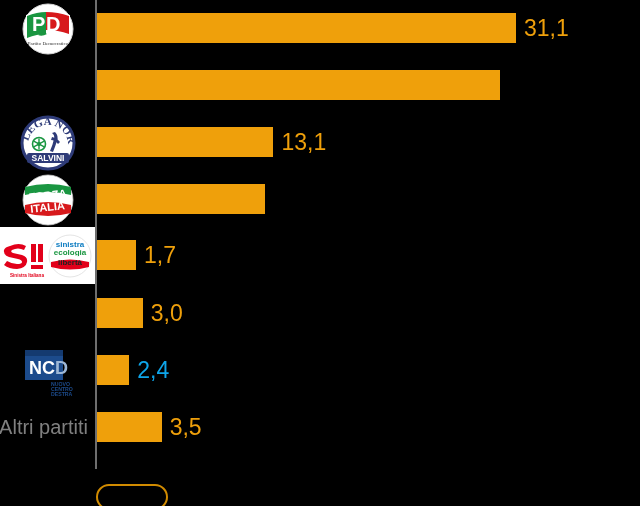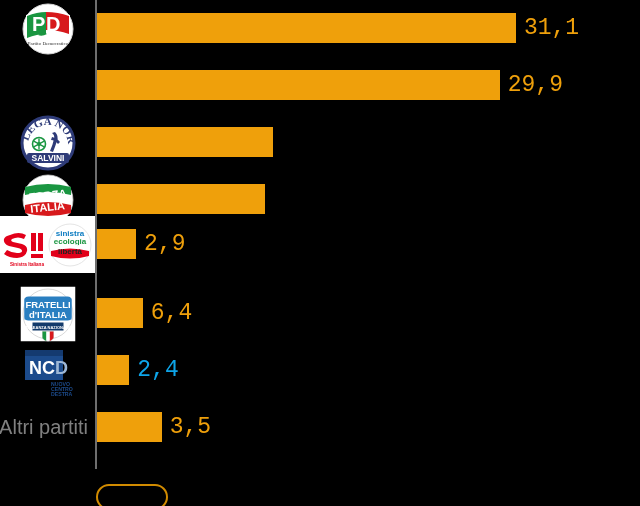--- a/index.html
+++ b/index.html
@@ -50,21 +50,21 @@
     background: #efa00b;
   }
 
   .bar-value {
     position: absolute;
     top: 13px;
     height: 30px;
     line-height: 30px;
     color: #efa00b;
     font-size: 23px;
-    font-family: Liberation Mono, monospace;
+    font-family: Liberation Sans, sans-serif;
     white-space: nowrap;
   }
 
   .cat-text {
     position: absolute;
     right: 7px;
     top: 13px;
     height: 30px;
     line-height: 30px;
     color: #808080;
@@ -121,99 +121,84 @@
         <path d="M20 32 q5 -4 9 -1 q-5 3 -9 1 z" fill="#1a9641"></path>
         <text x="30" y="42" text-anchor="middle" font-family="Liberation Serif, serif" font-size="5" fill="#333333">Partito Democratico</text>
       </svg>
     </div>
     <div class="bar" style="width: 418.917px; background: rgb(239, 160, 11);"></div>
     <div class="bar-value" style="left: 523.917px; color: rgb(239, 160, 11);">31,1</div>
   </div>
 
   <div class="row" style="top:57px">
     <div class="bar" style="width: 402.753px; background: rgb(239, 160, 11);"></div>
-    <div class="bar-value" style="left: 507.753px; color: rgb(239, 160, 11);">29,9</div>
   </div>
 
   <div class="row" style="top:114px">
     <div class="logo-cell">
       <svg class="logo-wrap" width="58" height="56" viewBox="0 0 58 56">
         <circle cx="29" cy="28" r="26" fill="#ffffff" stroke="#2e3b78" stroke-width="3"></circle>
         <path id="arcTop" d="M 9 30 A 20 20 0 0 1 49 30" fill="none"></path>
         <text font-family="Liberation Serif, serif" font-size="11" font-weight="bold" fill="#2e3b78">
           <textPath href="#arcTop" startOffset="6%">LEGA NORD</textPath>
         </text>
         <circle cx="20" cy="29" r="6.5" fill="#ffffff" stroke="#1a9641" stroke-width="1.6"></circle>
         <path d="M20 23.5 L20 34.5 M14.8 26.2 L25.2 31.8 M25.2 26.2 L14.8 31.8" stroke="#1a9641" stroke-width="1.4"></path>
         <circle cx="20" cy="29" r="2" fill="#1a9641"></circle>
         <path d="M36 17 q4 4 2 9 q-2 6 -4 11 l-3 -1 q3 -7 4 -12 q1 -4 -2 -6 z" fill="#2e3b78"></path>
         <path d="M33 22 q5 1 8 5 l-2 2 q-3 -4 -7 -4 z" fill="#2e3b78"></path>
         <rect x="8" y="38" width="42" height="10" rx="2" fill="#2e3b78"></rect>
         <text x="29" y="46" text-anchor="middle" font-family="Liberation Sans, sans-serif" font-size="8.5" font-weight="bold" fill="#ffffff">SALVINI</text>
       </svg>
     </div>
     <div class="bar" style="width: 176.457px; background: rgb(239, 160, 11);"></div>
+    <div class="bar-value" style="left: 281.457px; color: rgb(239, 160, 11);">13,1</div>
   </div>
 
   <div class="row" style="top:171px">
     <div class="logo-cell">
       <svg class="logo-wrap" width="58" height="54" viewBox="0 0 58 54">
         <circle cx="29" cy="27" r="25" fill="#ffffff" stroke="#cccccc" stroke-width="0.8"></circle>
         <path d="M6 14 Q29 8 52 14 L52 40 Q29 46 6 40 Z" fill="#ffffff"></path>
         <path d="M6 14 Q29 8 52 14 L52 22 Q29 16 6 22 Z" fill="#1a9641"></path>
         <path d="M6 32 Q29 26 52 32 L52 40 Q29 46 6 40 Z" fill="#d7191c"></path>
         <text x="29" y="26" text-anchor="middle" font-family="Liberation Sans, sans-serif" font-size="11" font-weight="bold" fill="#ffffff" transform="rotate(-6 29 26)">FORZA</text>
         <text x="29" y="38" text-anchor="middle" font-family="Liberation Sans, sans-serif" font-size="11" font-weight="bold" fill="#ffffff" transform="rotate(-6 29 38)">ITALIA</text>
       </svg>
     </div>
     <div class="bar" style="width:168px"></div>
   </div>
 
-  <div class="row" style="top:216px">
+  <div class="row" style="top:227px">
     <div class="logo-cell">
       <div class="white-band"></div>
       <svg class="logo-wrap" width="92" height="48" viewBox="0 0 92 48">
         <rect x="0" y="0" width="92" height="48" fill="#ffffff"></rect>
         <g fill="#e2001a">
           <path d="M8 14 q9 -4 16 0 l-2 4 q-6 -3 -12 0 q-2 2 1 3 l9 2 q6 2 5 7 q-1 6 -10 7 q-8 0 -13 -4 l3 -4 q5 3 10 3 q5 0 5 -2 q0 -2 -4 -3 l-9 -2 q-6 -2 -5 -7 q1 -3 6 -4 z"></path>
           <rect x="29" y="12" width="5" height="18"></rect>
           <rect x="36" y="12" width="5" height="18"></rect>
           <rect x="29" y="33" width="12" height="4"></rect>
         </g>
         <text x="25" y="45" text-anchor="middle" font-family="Liberation Sans, sans-serif" font-size="4.6" font-weight="bold" fill="#e2001a">Sinistra Italiana</text>
         <circle cx="68" cy="24" r="21" fill="#ffffff" stroke="#dddddd" stroke-width="0.8"></circle>
         <text x="68" y="15" text-anchor="middle" font-family="Liberation Sans, sans-serif" font-size="8" font-weight="bold" fill="#0b7bc1">sinistra</text>
         <text x="68" y="23" text-anchor="middle" font-family="Liberation Sans, sans-serif" font-size="8" font-weight="bold" fill="#1a9641">ecologia</text>
         <path d="M49 26 q19 -5 38 0 l0 8 q-19 5 -38 0 z" fill="#ffffff"></path>
         <path d="M49 30 q19 -5 38 0 l0 5 q-19 5 -38 0 z" fill="#e2001a"></path>
         <text x="68" y="33" text-anchor="middle" font-family="Liberation Sans, sans-serif" font-size="8" font-weight="bold" fill="#222222">libertà</text>
       </svg>
     </div>
     <div class="bar" style="width: 39.063px; background: rgb(239, 160, 11);"></div>
-    <div class="bar-value" style="left: 144.063px; color: rgb(239, 160, 11);">2,9</div>
+    <div class="bar-value" style="left: 144.063px; color: rgb(239, 160, 11);">1,7</div>
   </div>
 
   <div class="row" style="top:285px">
-    <div class="logo-cell">
-      <svg class="logo-wrap" width="55" height="55" viewBox="0 0 55 55">
-        <rect x="0" y="0" width="55" height="55" fill="#ffffff"></rect>
-        <circle cx="27.5" cy="27.5" r="25" fill="#ffffff" stroke="#cfcfcf" stroke-width="0.8"></circle>
-        <path d="M4 12 h47 v21 h-47 z" fill="#2a7fc1" rx="3"></path>
-        <rect x="4" y="10" width="47" height="24" rx="4" fill="#2a7fc1"></rect>
-        <text x="27.5" y="21" text-anchor="middle" font-family="Liberation Sans, sans-serif" font-size="9.5" font-weight="bold" fill="#ffffff">FRATELLI</text>
-        <text x="27.5" y="31" text-anchor="middle" font-family="Liberation Sans, sans-serif" font-size="9.5" font-weight="bold" fill="#ffffff">d'ITALIA</text>
-        <rect x="12" y="36" width="31" height="8" fill="#123a6b"></rect>
-        <text x="27.5" y="42" text-anchor="middle" font-family="Liberation Sans, sans-serif" font-size="4" font-weight="bold" fill="#ffffff">ALLEANZA NAZIONALE</text>
-        <path d="M22 45 h11 v5 q0 4 -5.5 5 q-5.5 -1 -5.5 -5 z" fill="#ffffff" stroke="#999999" stroke-width="0.4"></path>
-        <path d="M22 45 h3.7 v9.6 q-2.3 -1 -3.7 -3 z" fill="#1a9641"></path>
-        <path d="M29.3 45 h3.7 v6.6 q-1.4 2 -3.7 3 z" fill="#d7191c"></path>
-      </svg>
-    </div>
     <div class="bar" style="width: 45.798px; background: rgb(239, 160, 11);"></div>
-    <div class="bar-value" style="left: 150.798px; color: rgb(239, 160, 11);">6,4</div>
+    <div class="bar-value" style="left: 150.798px; color: rgb(239, 160, 11);">3,0</div>
   </div>
 
   <div class="row" style="top:342px">
     <div class="logo-cell">
       <svg class="logo-wrap" width="62" height="54" viewBox="0 0 62 54">
         <rect x="8" y="6" width="38" height="30" fill="#1c4b8c"></rect>
         <rect x="8" y="6" width="38" height="6" fill="#143a70"></rect>
         <text x="12" y="30" font-family="Liberation Sans, sans-serif" font-size="18" font-weight="bold" fill="#ffffff">NC</text>
         <text x="38" y="30" font-family="Liberation Sans, sans-serif" font-size="18" font-weight="bold" fill="#9db7d6">D</text>
         <text x="34" y="42" font-family="Liberation Sans, sans-serif" font-size="5.2" font-weight="bold" fill="#1c4b8c">NUOVO</text>

